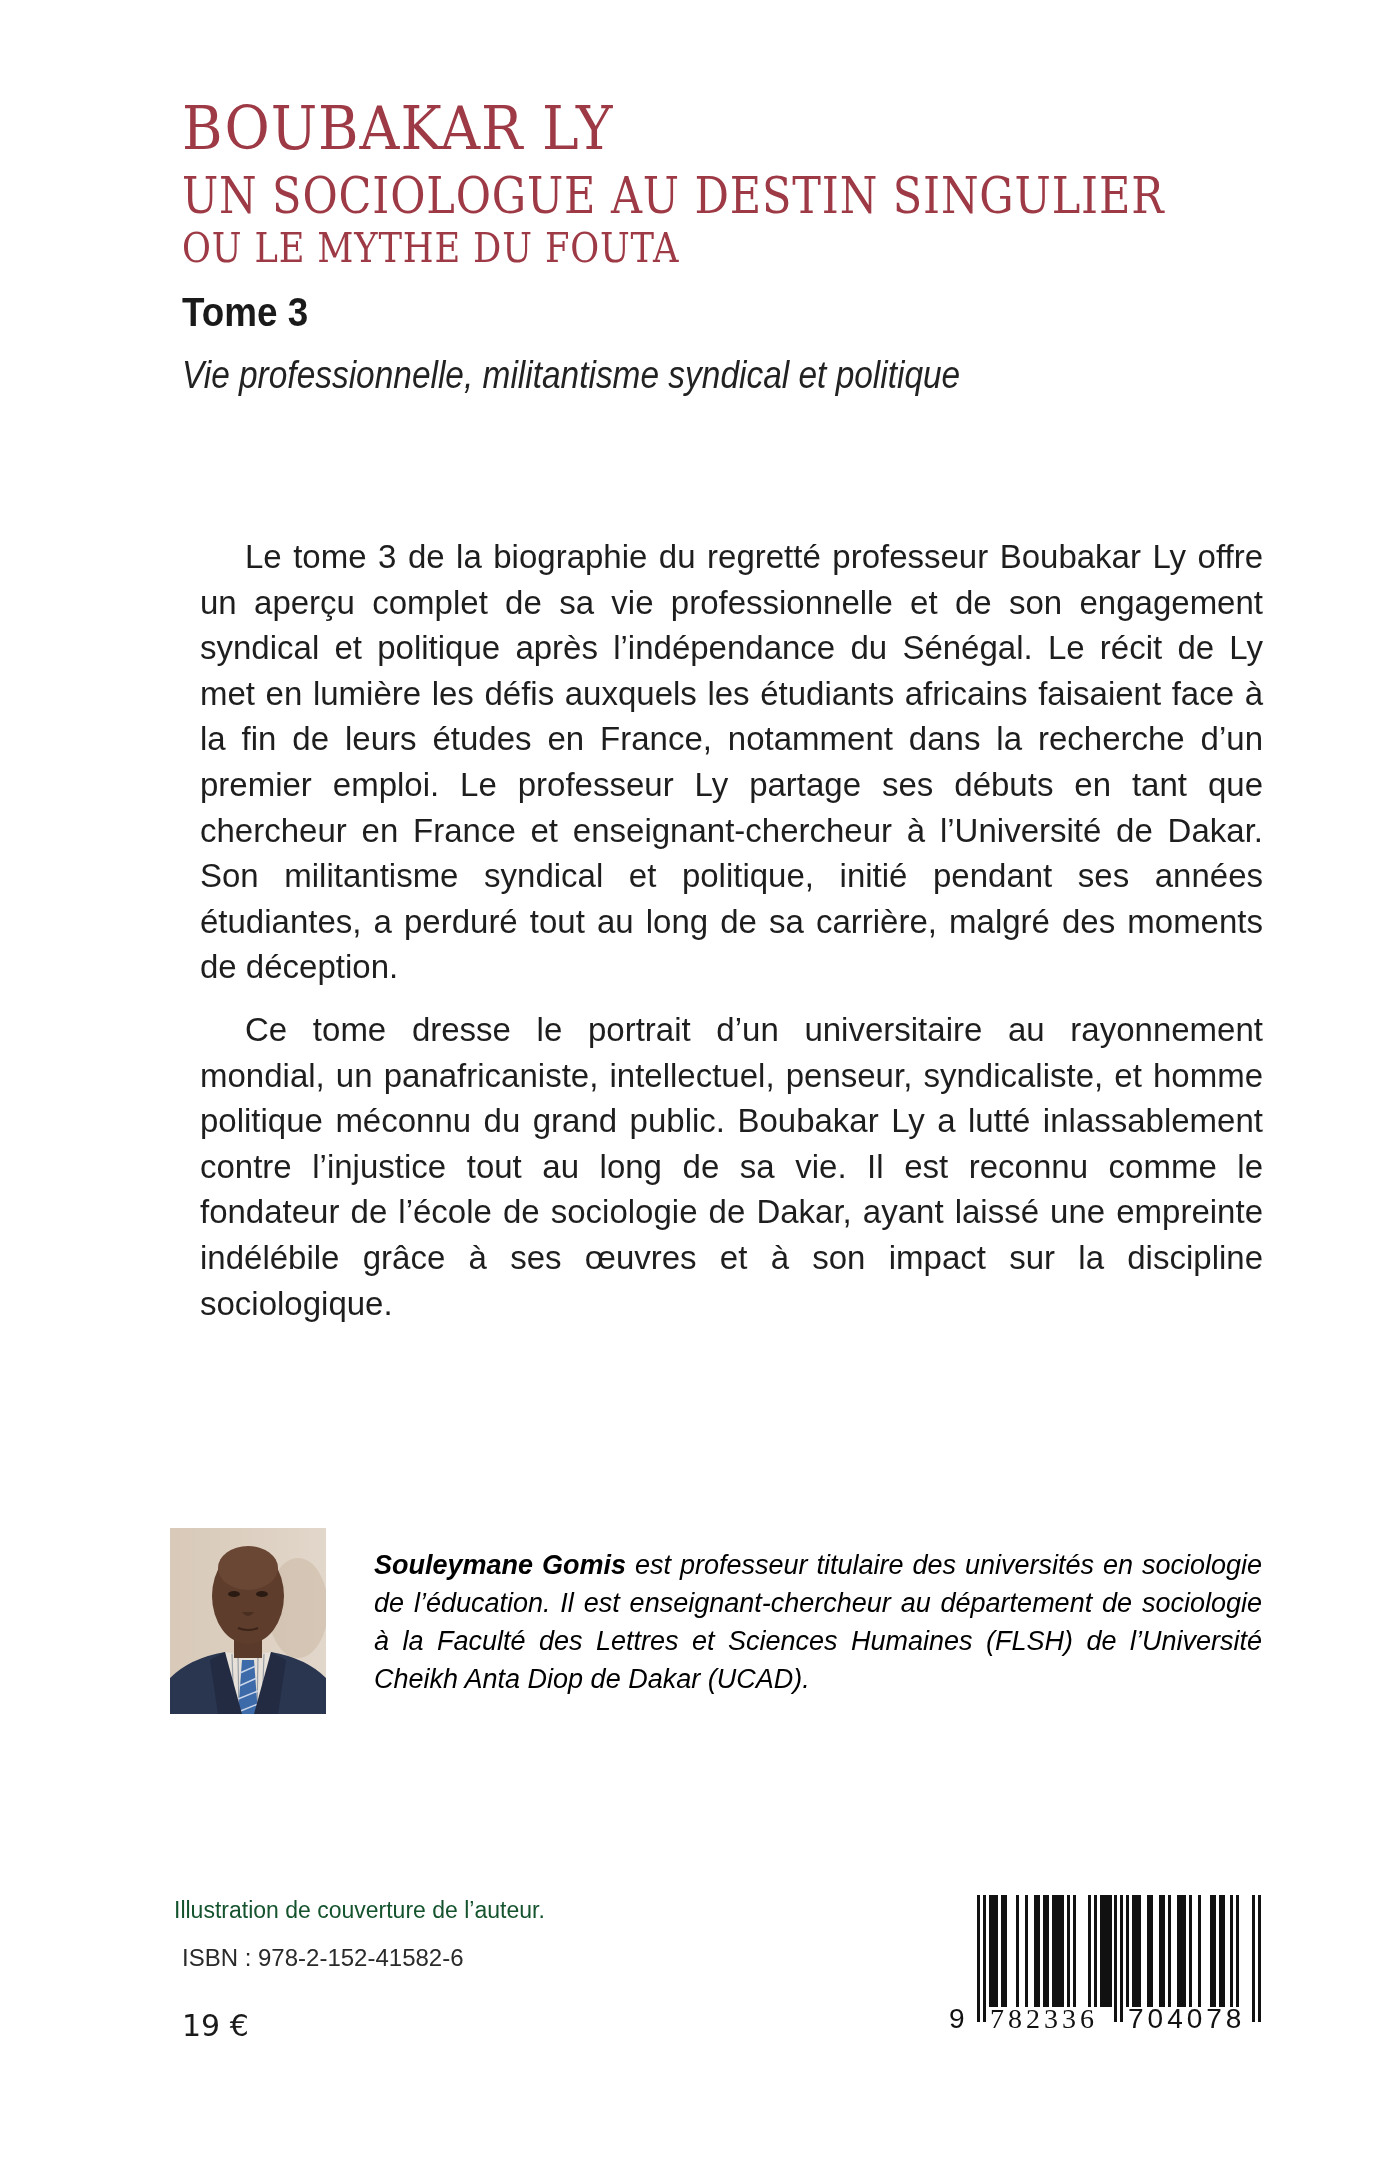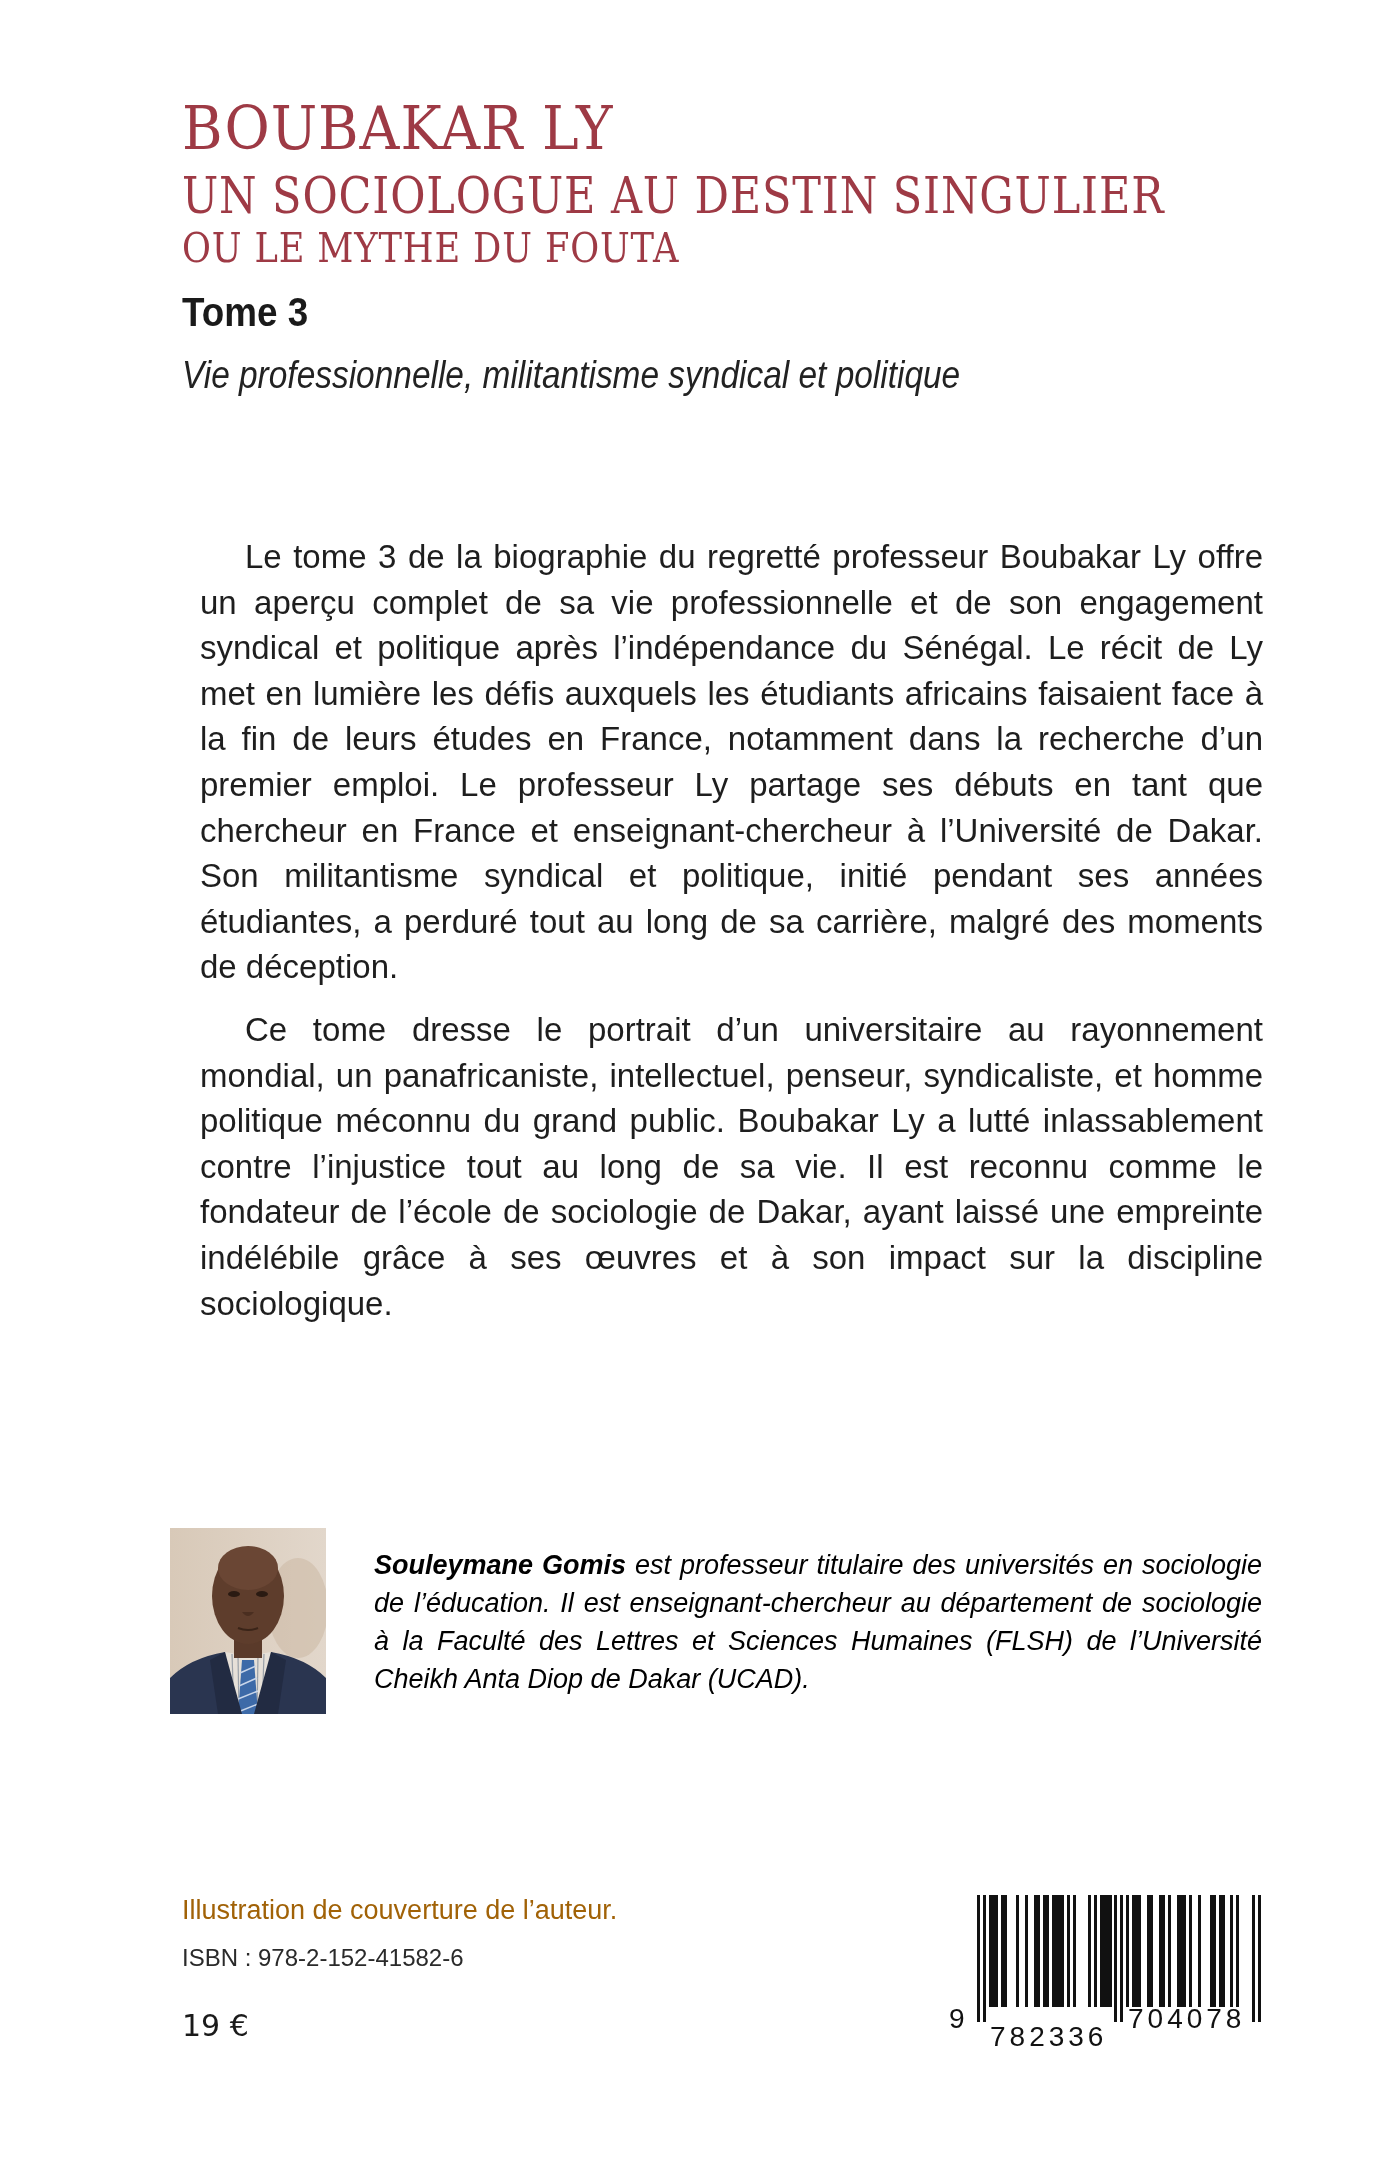--- a/index.html
+++ b/index.html
@@ -18,21 +18,21 @@
       font-family: "Liberation Sans", sans-serif; font-size: 33px; line-height: 45.6px;
       text-align: justify; color: #1e1e1e; }
     .body-text p { margin: 0 0 17px 18px; text-indent: 45px; }
 
     .photo { position: absolute; left: 170px; top: 1528px; width: 156px; height: 186px; overflow: hidden; background: #d9cdbf; }
     .bio { position: absolute; left: 374px; top: 1546px; width: 888px;
       font-family: "Liberation Sans", sans-serif; font-style: italic; font-size: 27px; line-height: 38px;
       text-align: justify; color: #000000; }
     .bio b { font-weight: bold; }
 
-    .credit { left: 182px; top: 1896px; font-family: "Liberation Sans", sans-serif; font-size: 27px; line-height: 28px; color: #a16207; }
+    .credit { left: 174px; top: 1896px; font-family: "Liberation Sans", sans-serif; font-size: 23px; line-height: 28px; color: #14532d; }
     .isbn { left: 182px; top: 1944px; font-family: "Liberation Sans", sans-serif; font-size: 24px; line-height: 28px; color: #2a2a2a; }
     .price { left: 182px; top: 2006px; font-family: "DejaVu Sans", sans-serif; font-size: 30px; line-height: 40px; color: #1a1a1a; }
 
     .barcode { position: absolute; left: 940px; top: 1890px; width: 330px; height: 150px; }
     .barcode-digits { position: absolute; font-family: "Liberation Sans", sans-serif; font-size: 28px; line-height: 30px; color: #111; }
   </style>
 </head>
 <body>
 
 <div class="abs title t1">BOUBAKAR LY</div>
@@ -130,15 +130,15 @@
       <rect x="270" y="5" width="6" height="112"></rect>
       <rect x="279" y="5" width="6" height="112"></rect>
       <rect x="290" y="5" width="3" height="112"></rect>
       <rect x="296" y="5" width="3" height="112"></rect>
 
       <rect x="312" y="5" width="3" height="127"></rect>
       <rect x="318" y="5" width="3" height="127"></rect>
     </g>
   </svg>
   <span class="barcode-digits" style="left:9px; top:114px;">9</span>
-  <span class="barcode-digits" style="left:50px; top:132px; letter-spacing:4px;">782336</span>
+  <span class="barcode-digits" style="left:50px; top:114px; letter-spacing:4px;font-family:Liberation Serif, serif;">782336</span>
   <span class="barcode-digits" style="left:188px; top:114px; letter-spacing:4px;">704078</span>
 </div>
 
 </body></html>

